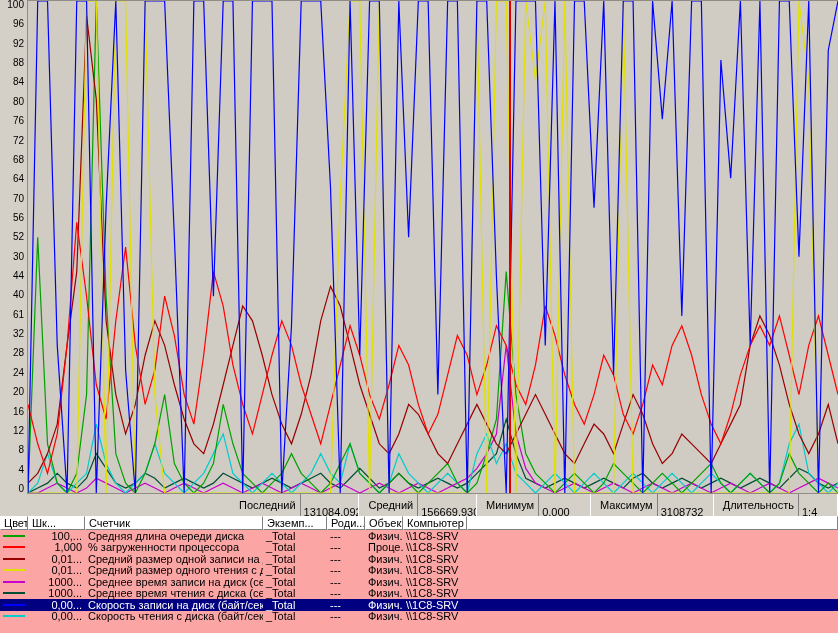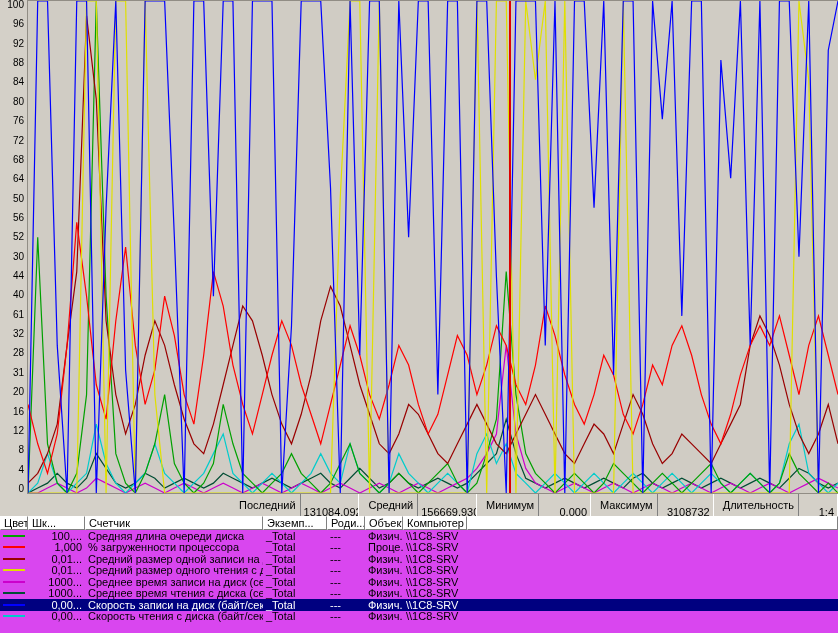--- a/index.html
+++ b/index.html
@@ -24,32 +24,32 @@
   .marker{position:absolute;top:0;bottom:0;width:2px;background:#dd0000}
   
   .stats-bar{
     height:22px;display:flex;align-items:center;
     padding-left:230px;white-space:nowrap;overflow:hidden;
   }
   .stat-label{margin:0 4px 0 9px}
   .stat-value{
     background:#d4d0c8;height:30px;line-height:14px;box-sizing:border-box;
     border:1px solid;border-color:#808080 #ffffff #ffffff #808080;
-    text-align:right;padding:16px 3px;overflow:hidden;
+    padding:16px 3px;overflow:hidden;
   }
   .w0{width:82px}.w1{width:82px}.w2{width:72px}.w3{width:78px}.w4{flex:1;min-width:40px}
   
   .legend{height:117px;display:flex;flex-direction:column}
   .legend-header{display:flex;height:14px;flex:none}
   .hcell{
     background:#ffffff;box-sizing:border-box;overflow:hidden;white-space:nowrap;
     border:1px solid;border-color:#ffffff #808080 #808080 #ffffff;
     padding:0 3px;line-height:12px;
   }
-  .legend-body{background:#d946ef;flex:1;overflow:hidden}
+  .legend-body{background:#fca5a5;flex:1;overflow:hidden}
   .lrow{display:flex;height:11.5px;align-items:center;white-space:nowrap}
   .lrow.selected{background:#000080;color:#ffffff}
   .cell{box-sizing:border-box;padding:0 3px;overflow:hidden;white-space:nowrap}
   .swatch-cell{display:flex;align-items:center;justify-content:center}
   .swatch{width:22px;height:2px}
   .scale{text-align:right}
   .c0{width:28px}.c1{width:57px}.c2{width:178px}.c3{width:64px}
   .c4{width:38px}.c5{width:38px}.c6{width:64px}.c7{flex:1}
 </style>
 </head>
@@ -62,30 +62,30 @@
         <div class="ytick">100</div>
         <div class="ytick">96</div>
         <div class="ytick">92</div>
         <div class="ytick">88</div>
         <div class="ytick">84</div>
         <div class="ytick">80</div>
         <div class="ytick">76</div>
         <div class="ytick">72</div>
         <div class="ytick">68</div>
         <div class="ytick">64</div>
-        <div class="ytick">50</div>
+        <div class="ytick">70</div>
         <div class="ytick">56</div>
         <div class="ytick">52</div>
         <div class="ytick">30</div>
         <div class="ytick">44</div>
         <div class="ytick">40</div>
         <div class="ytick">61</div>
         <div class="ytick">32</div>
         <div class="ytick">28</div>
-        <div class="ytick">31</div>
+        <div class="ytick">24</div>
         <div class="ytick">20</div>
         <div class="ytick">16</div>
         <div class="ytick">12</div>
         <div class="ytick">8</div>
         <div class="ytick">4</div>
         <div class="ytick">0</div>
       </div>
     <div class="plot">
       <svg viewBox="0 0 1000 500" preserveAspectRatio="none">
           <polyline points="0.0,500.0 12.0,495.0 24.1,490.0 36.1,480.0 48.2,490.0 60.2,495.0 72.3,485.0 84.3,460.0 96.4,475.0 108.4,490.0 120.5,495.0 132.5,490.0 144.6,480.0 156.6,485.0 168.7,495.0 180.7,490.0 192.8,485.0 204.8,490.0 216.9,495.0 228.9,490.0 241.0,480.0 253.0,485.0 265.1,490.0 277.1,495.0 289.2,490.0 301.2,485.0 313.3,490.0 325.3,495.0 337.3,490.0 349.4,485.0 361.4,480.0 373.5,490.0 385.5,495.0 397.6,485.0 409.6,475.0 421.7,485.0 433.7,495.0 445.8,490.0 457.8,480.0 469.9,490.0 481.9,495.0 494.0,490.0 506.0,485.0 518.1,490.0 530.1,495.0 542.2,490.0 554.2,480.0 566.3,470.0 578.3,460.0 590.4,425.0 602.4,460.0 614.5,485.0 626.5,490.0 638.6,495.0 650.6,490.0 662.7,485.0 674.7,490.0 686.7,495.0 698.8,490.0 710.8,485.0 722.9,490.0 734.9,495.0 747.0,485.0 759.0,480.0 771.1,490.0 783.1,495.0 795.2,490.0 807.2,485.0 819.3,490.0 831.3,495.0 843.4,490.0 855.4,485.0 867.5,490.0 879.5,495.0 891.6,490.0 903.6,485.0 915.7,490.0 927.7,495.0 939.8,485.0 951.8,475.0 963.9,480.0 975.9,490.0 988.0,495.0 1000.0,490.0" fill="none" stroke="#004d33" stroke-width="1.2" vector-effect="non-scaling-stroke"></polyline>

